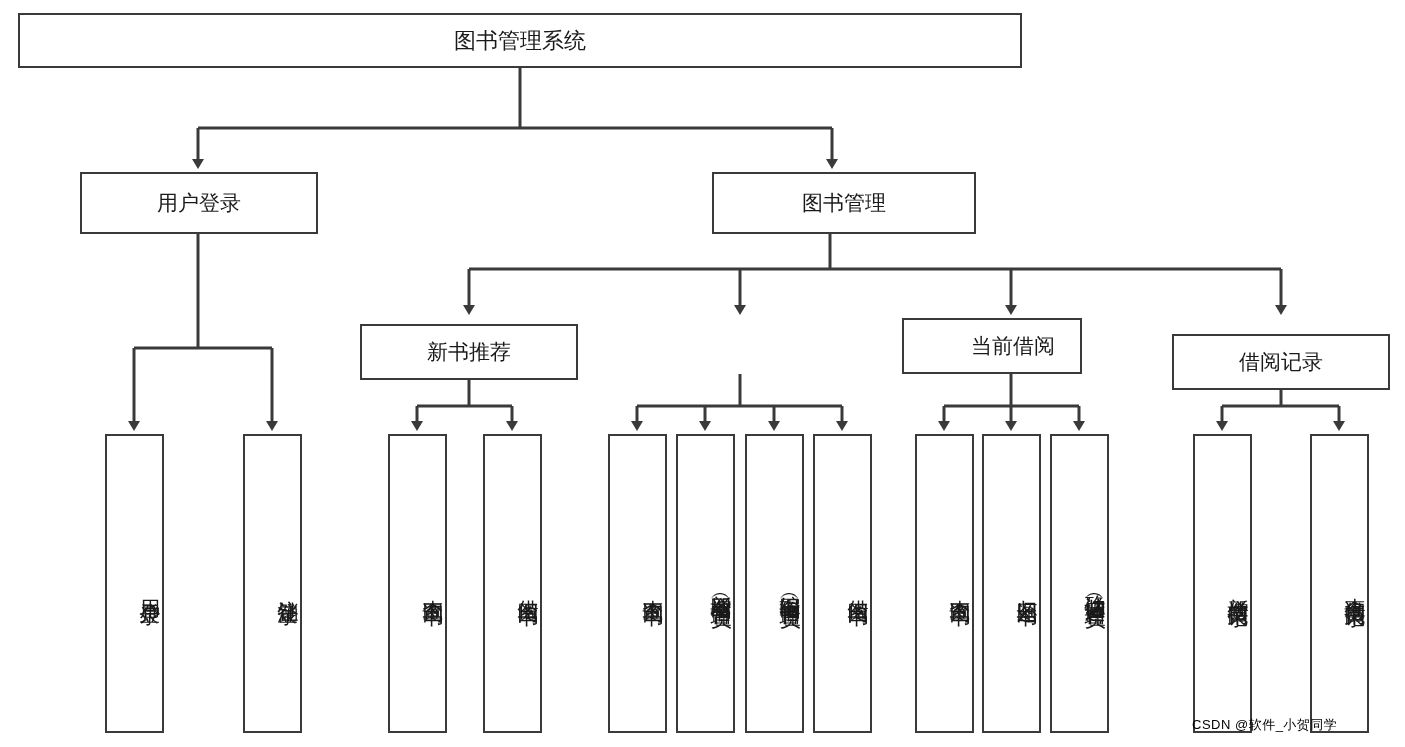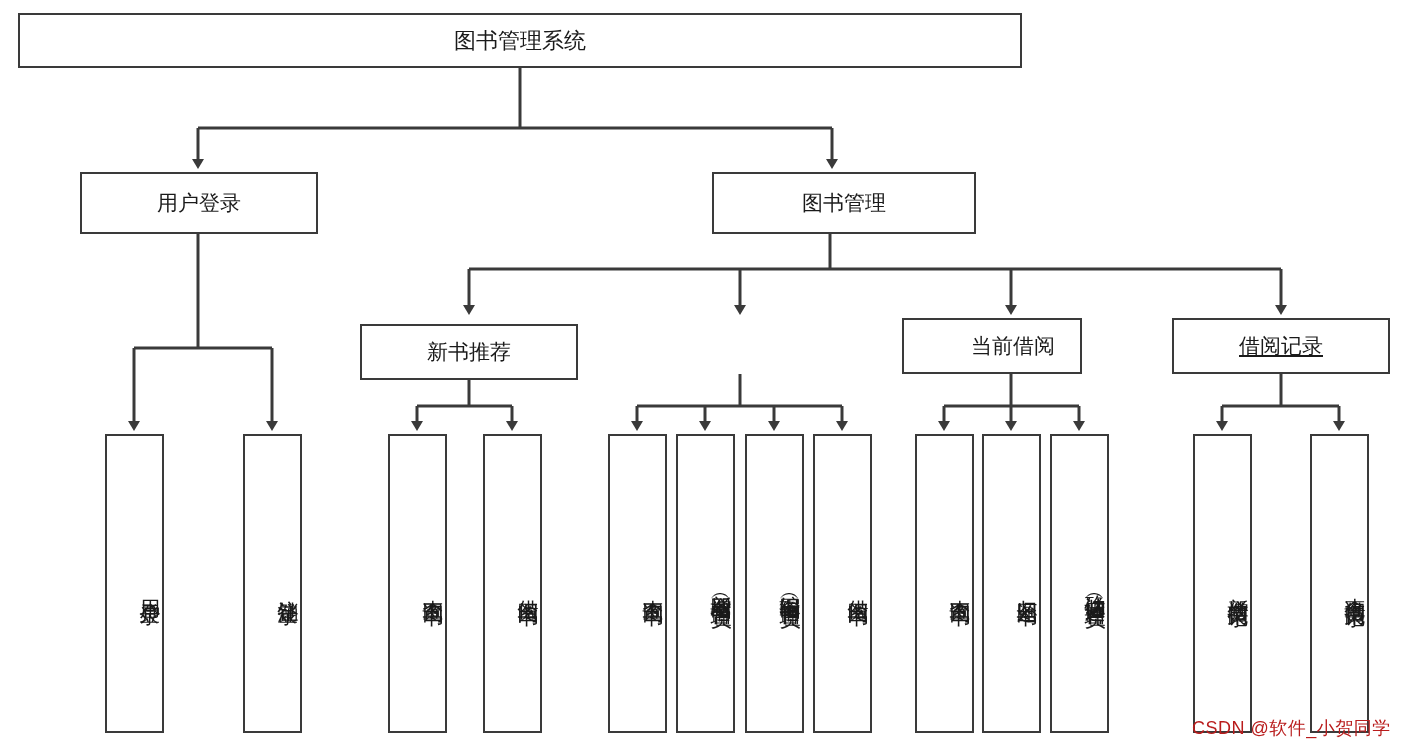--- a/index.html
+++ b/index.html
@@ -55,22 +55,22 @@
     align-items: flex-start;
     justify-content: center;
   }
   .node.leaf > span {
     writing-mode: vertical-rl;
     text-orientation: upright;
     white-space: nowrap;
   }
   .watermark {
     position: absolute;
-    font-size: 18px;
-    color: #b91c1c;
+    font-size: 13px;
+    color: #000000;
     white-space: nowrap;
     letter-spacing: 0.5px;
   }
 </style>
 </head>
 <body>
 
 <div id="canvas">
 
   <svg class="wires" viewBox="0 0 1405 747" xmlns="http://www.w3.org/2000/svg">
@@ -133,21 +133,21 @@
   <div class="node lvl2" style="left: 712px; top: 172px; width: 264px; height: 62px;">
     <span>图书管理</span>
   </div>
 
   <div class="node lvl3" style="left: 360px; top: 318px; width: 218px; height: 56px; margin-top: 6px;">
     <span>新书推荐</span>
   </div>
   <div class="node lvl3" style="left: 902px; top: 318px; width: 180px; height: 56px; padding-left: 42px;">
     <span>当前借阅</span>
   </div>
-  <div class="node lvl3" style="left: 1172px; top: 318px; width: 218px; height: 56px; text-decoration: underline;">
+  <div class="node lvl3" style="left: 1172px; top: 334px; width: 218px; height: 56px;">
     <span>借阅记录</span>
   </div>
 
   <div class="node leaf" style="left: 105px; top: 434px; width: 59px; height: 299px;">
     <span>用户登录</span>
   </div>
   <div class="node leaf" style="left: 243px; top: 434px; width: 59px; height: 299px;">
     <span>注销登录</span>
   </div>
   <div class="node leaf" style="left: 388px; top: 434px; width: 59px; height: 299px;">

